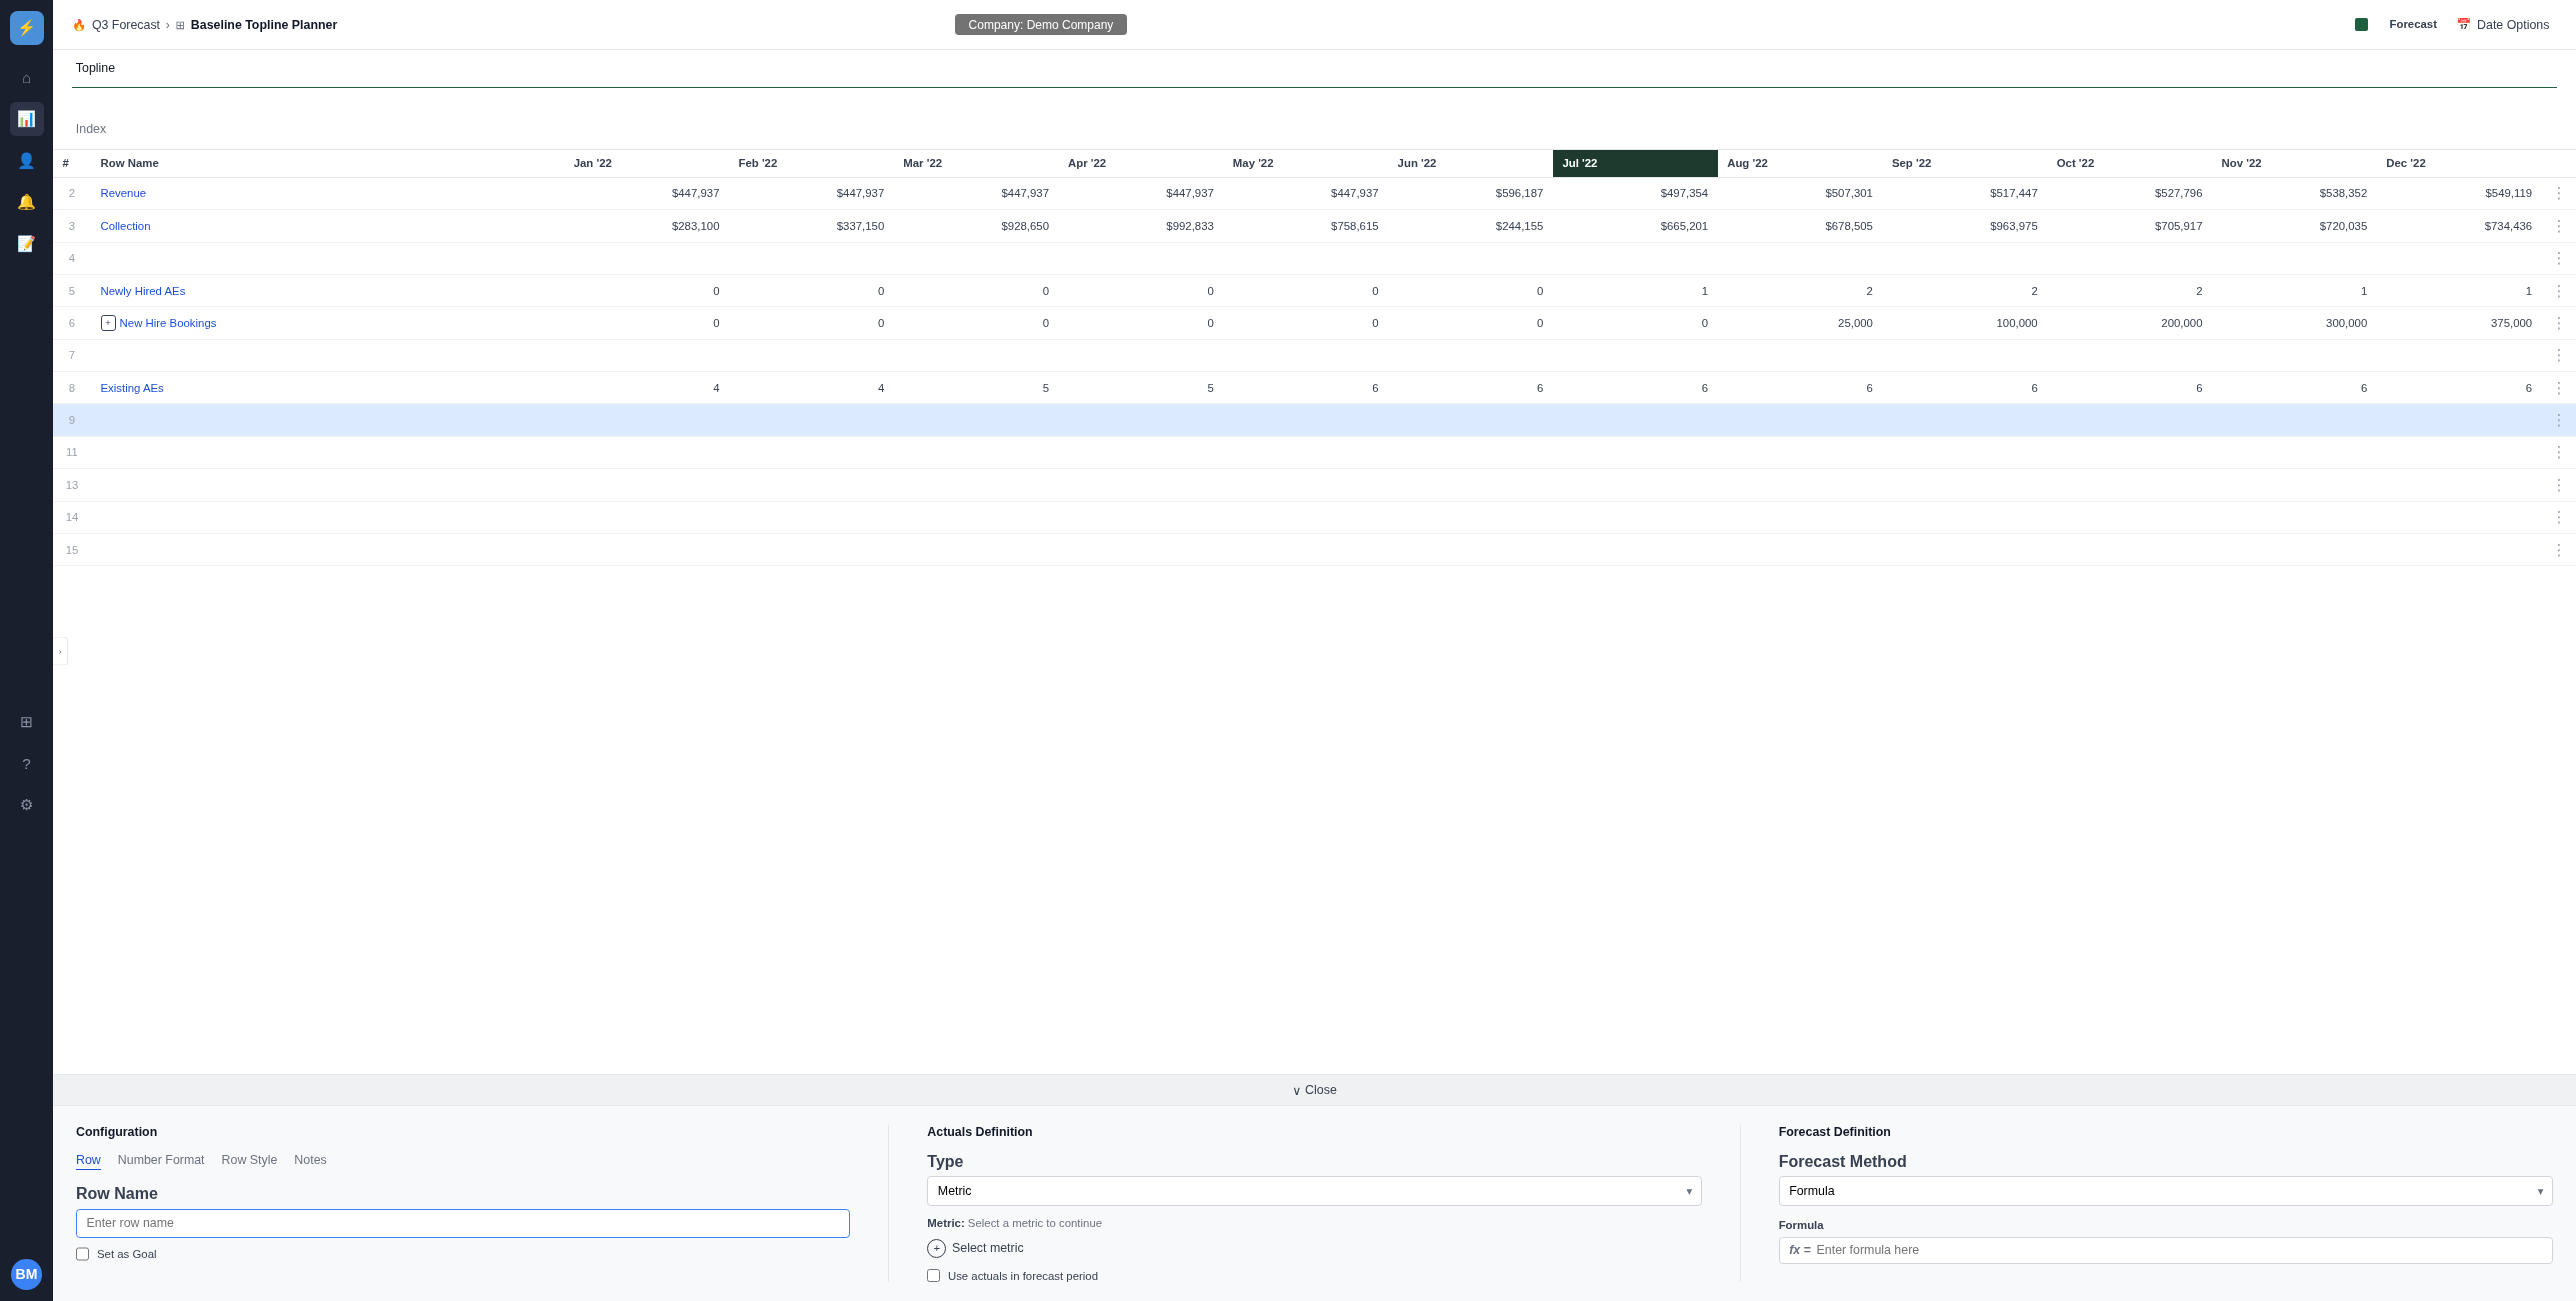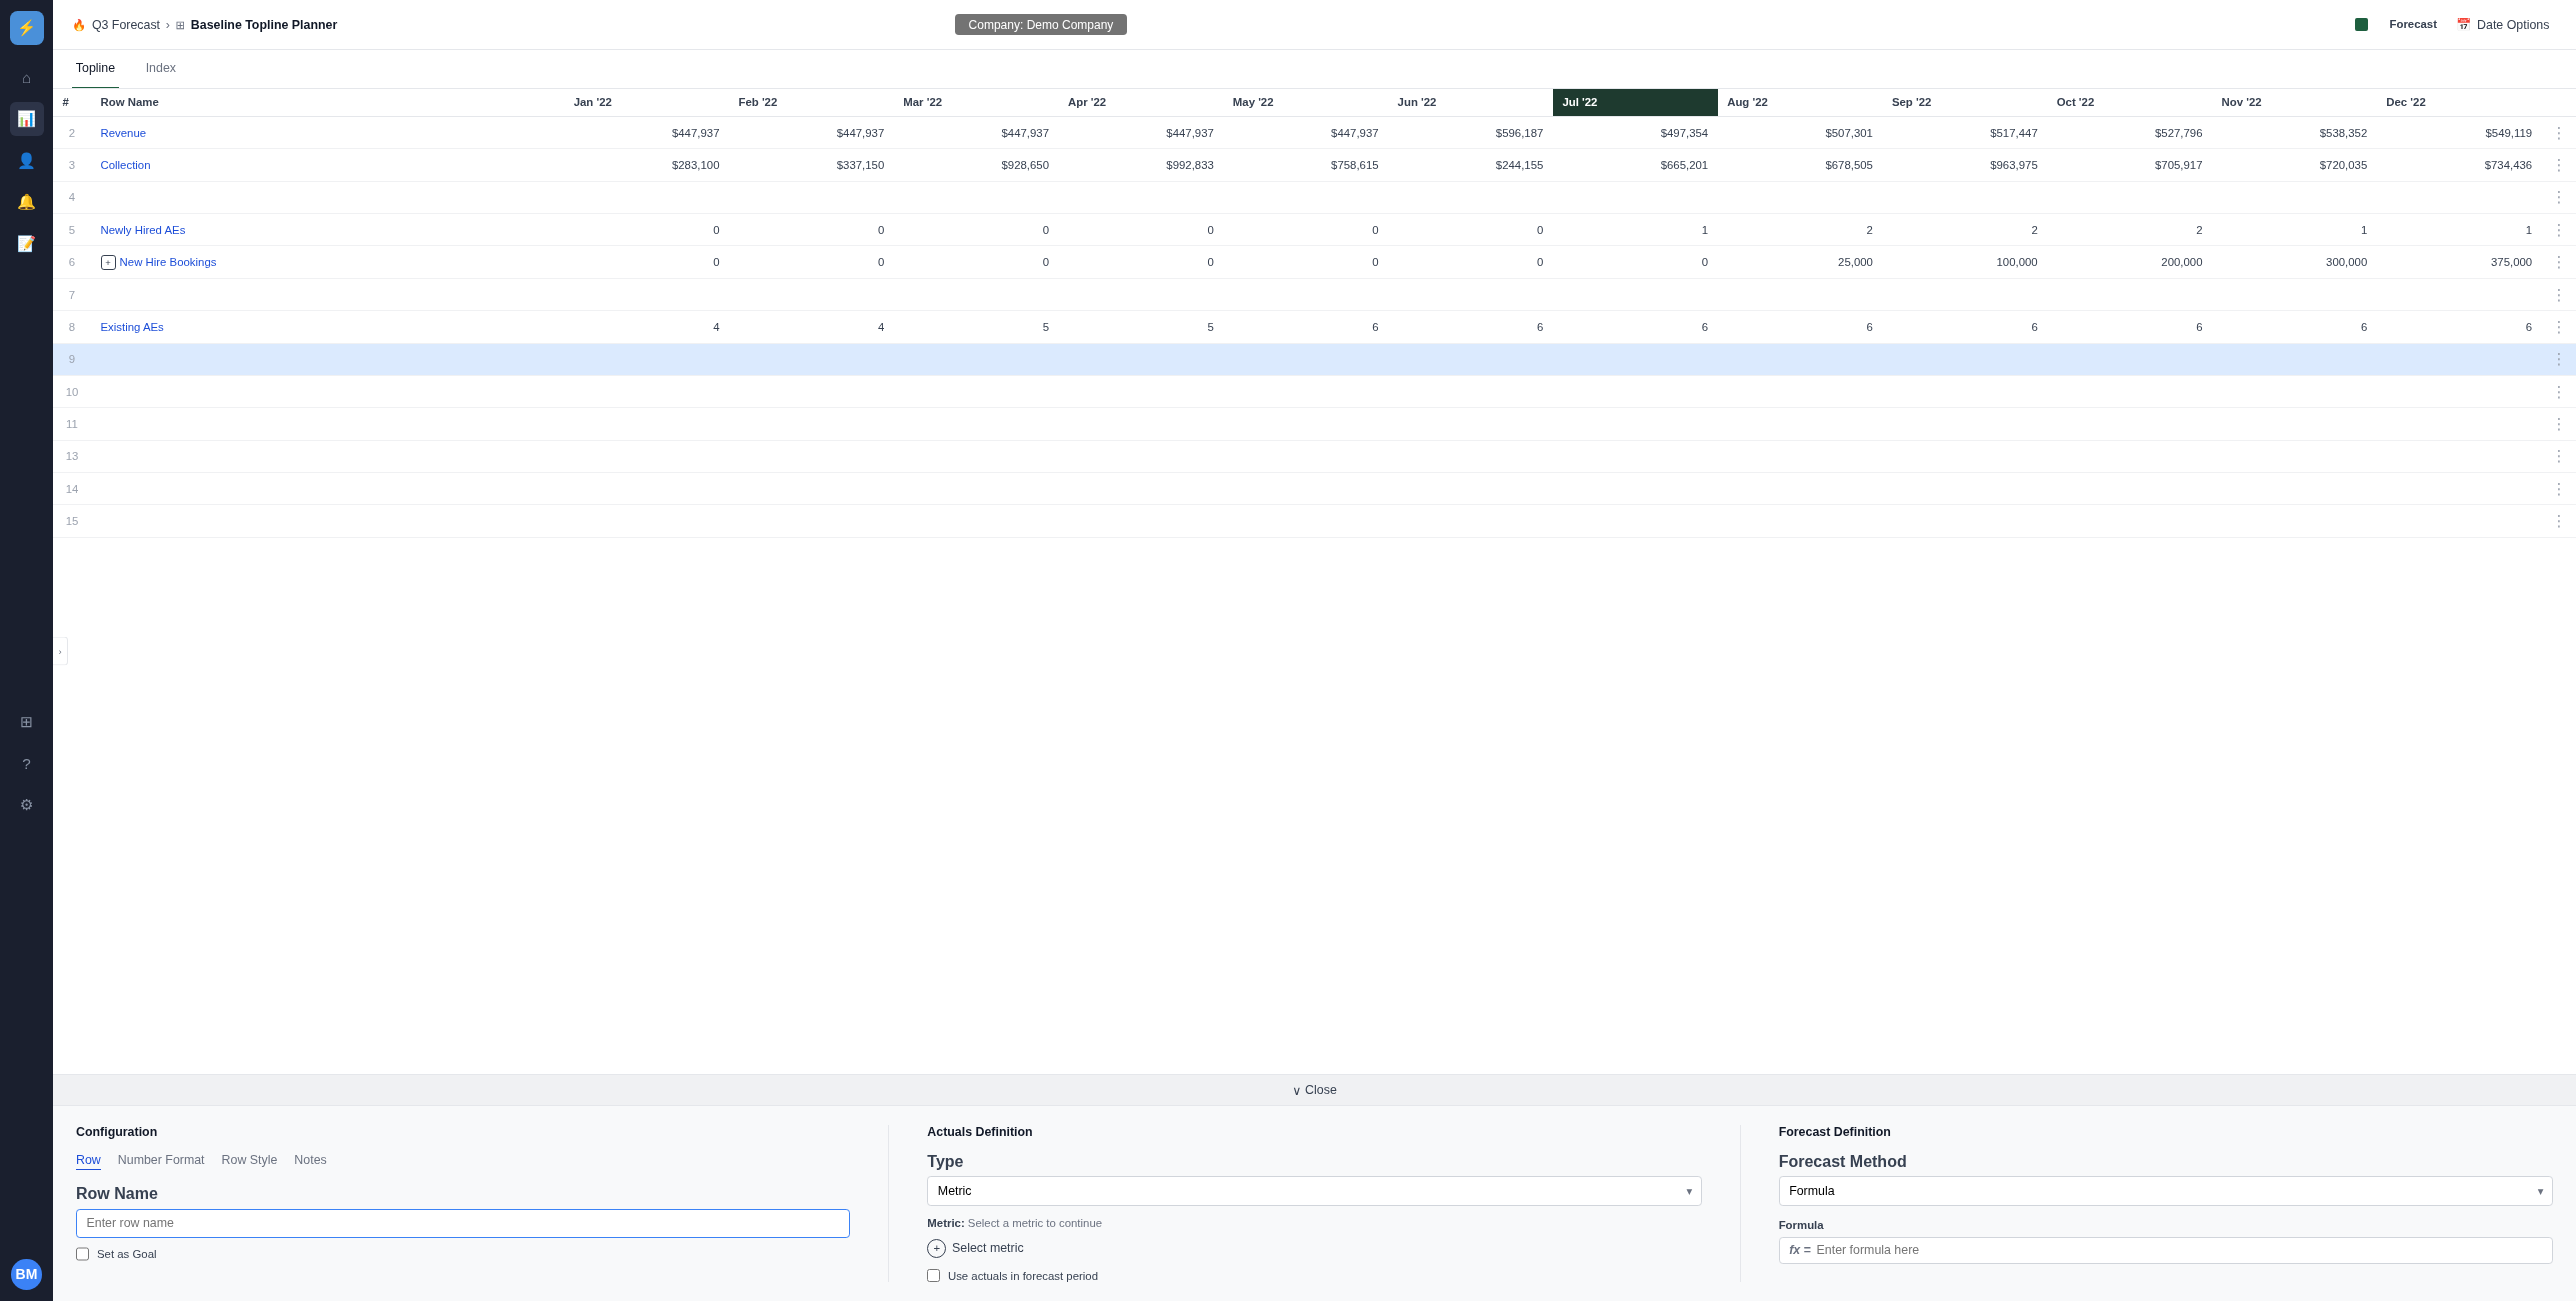--- a/index.html
+++ b/index.html
@@ -22,21 +22,21 @@
     .breadcrumb { display: flex; align-items: center; gap: 5.7px; font-size: 12.4px; color: #6b7280; }
     .breadcrumb-link { color: #374151; font-weight: 500; cursor: pointer; display: flex; align-items: center; gap: 3.8px; }
     .breadcrumb-current { color: #111827; font-weight: 600; display: flex; align-items: center; gap: 3.8px; }
     .company-badge { margin-left: auto; margin-right: auto; background: #737373; color: white; padding: 3.8px 13.4px; border-radius: 3.8px; font-size: 12px; font-weight: 500; }
     .header-actions { margin-left: auto; display: flex; align-items: center; gap: 11.4px; }
     .forecast-legend { display: flex; align-items: center; gap: 21px; font-size: 11.4px; color: #374151; font-weight: bold; }
     .legend-color { width: 13.4px; height: 13.4px; background: #1e5f3f; border-radius: 1.9px; }
     .date-options-btn { display: flex; align-items: center; gap: 5.7px; font-size: 12.4px; color: #374151; cursor: pointer; padding: 3.8px 7.6px; border-radius: 3.8px; }
 
     
-    .tabs { background: white; padding: 0 19px; border-bottom: 1px solid #e5e7eb; display: flex; gap: 23px; }
+    .tabs { background: white; padding: 0 19px; border-bottom: 1px solid #e5e7eb; display: flex; gap: 23px; flex-direction: column; }
     .tab { padding: 11.4px 3.8px; font-size: 12.4px; color: #6b7280; cursor: pointer; border-bottom: 1.9px solid transparent; }
     .tab.active { color: #111827; border-bottom-color: #1e5f3f; font-weight: 500; }
 
     
     .table-area { flex: 1; background: white; overflow: auto; position: relative; }
     .table { width: 100%; border-collapse: collapse; }
     .table th { background: white; padding: 7.6px 9.5px; font-size: 11.4px; font-weight: 600; color: #374151; border-bottom: 1.9px solid #e5e7eb; text-align: left; white-space: nowrap; position: sticky; top: 0; z-index: 10; }
     .table th:first-child, .table th:nth-child(2) { text-align: left; }
     .table th:nth-child(2) { min-width: 191px; }
     .table td { padding: 6.7px 9.5px; font-size: 11.4px; color: #374151; border-bottom: 1px solid #f0f1f3; text-align: right; white-space: nowrap; }
@@ -295,37 +295,20 @@
             <td></td>
             <td></td>
             <td></td>
             <td></td>
             <td></td>
             <td></td>
           <td class="three-dots-cell"><span class="three-dots">⋮</span></td>
         </tr>
 
         <tr>
-            <td>10</td>
-            <td></td>
-            <td></td>
-            <td></td>
-            <td></td>
-            <td></td>
-            <td></td>
-            <td></td>
-            <td></td>
-            <td></td>
-            <td></td>
-            <td></td>
-            <td></td>
-            <td></td>
-            <td class="three-dots-cell"><span class="three-dots">⋮</span></td>
-          </tr>
-        <tr>
             <td>11</td>
             <td></td>
             <td></td>
             <td></td>
             <td></td>
             <td></td>
             <td></td>
             <td></td>
             <td></td>
             <td></td>

